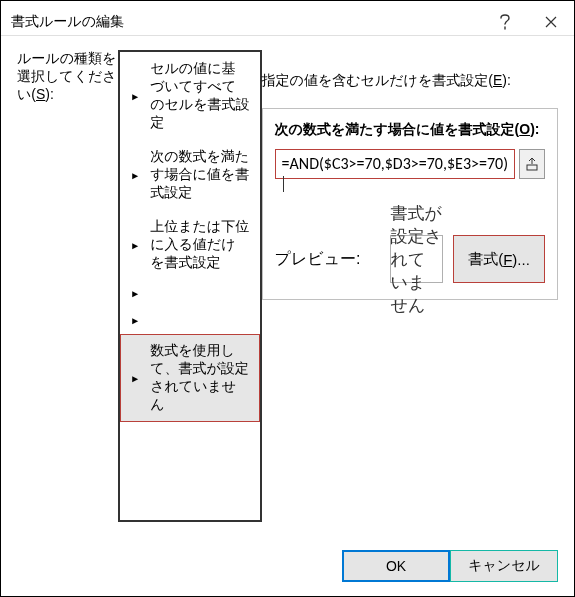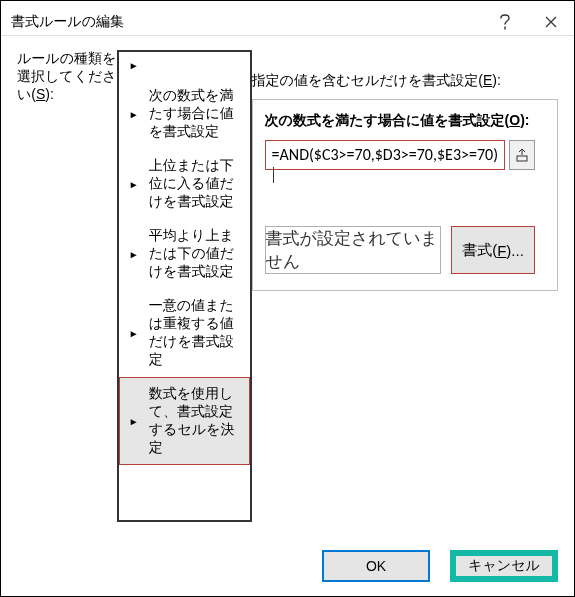--- a/index.html
+++ b/index.html
@@ -66,23 +66,23 @@
   }
   .rule-item.selected {
     background: #e6e6e6;
     outline: 1px solid #b9403a;
     outline-offset: -1px;
   }
   .edit-section {
     margin-top: 22px;
   }
   .edit-panel {
-    margin-top: 9px;
+    margin-top: 18px;
     border: 1px solid #c0c0c0;
-    padding: 12px 22px 16px 12px;
+    padding: 12px 12px 16px 12px;
   }
   .formula-label {
     font-size: 14px;
     font-weight: bold;
     margin-bottom: 10px;
   }
   .formula-row {
     display: flex;
     align-items: stretch;
     gap: 4px;
@@ -120,39 +120,39 @@
     flex: 1;
     border: 1px solid #b0b0b0;
     display: flex;
     align-items: center;
     justify-content: center;
     font-size: 17px;
     color: #333;
     height: 48px;
   }
   .format-btn {
-    width: 84px;
+    width: 92px;
     height: 48px;
     border: 1px solid #b9403a;
     background: #e5e5e5;
     font-size: 15px;
     display: flex;
     align-items: center;
     justify-content: center;
   }
   .footer {
     display: flex;
     justify-content: flex-end;
-    gap: 20px;
+    gap: 0;
     padding: 12px 16px 14px 16px;
   }
   .dlg-btn {
     width: 108px;
     height: 32px;
-    border: 6px solid #14b8a6;
+    border: 1px solid #14b8a6;
     background: #e5e5e5;
     font-size: 14px;
     display: flex;
     align-items: center;
     justify-content: center;
   }
   .dlg-btn.default {
     border: 1px solid #0078d4;
     box-shadow: inset 0 0 0 1px #0078d4;
   }
@@ -185,40 +185,39 @@
 
   <div class="body">
 
     <div class="section-label">
       <span>ルールの種類を選択してください(</span><u>S</u><span>):</span>
     </div>
 
     <div class="rule-list">
       <div class="rule-item">
         <span class="arrow">►</span>
+        <span>セルの値に基づいてすべてのセルを書式設定</span>
       </div>
       <div class="rule-item">
         <span class="arrow">►</span>
         <span>次の数式を満たす場合に値を書式設定</span>
       </div>
       <div class="rule-item">
         <span class="arrow">►</span>
         <span>上位または下位に入る値だけを書式設定</span>
       </div>
       <div class="rule-item">
         <span class="arrow">►</span>
-        <span>平均より上または下の値だけを書式設定</span>
-      </div>
-      <div class="rule-item">
-        <span class="arrow">►</span>
-        <span>一意の値または重複する値だけを書式設定</span>
+      </div>
+      <div class="rule-item">
+        <span class="arrow">►</span>
       </div>
       <div class="rule-item selected">
         <span class="arrow">►</span>
-        <span>数式を使用して、書式設定するセルを決定</span>
+        <span>数式を使用して、書式が設定されていません</span>
       </div>
     </div>
 
     <div class="edit-section">
       <div class="section-label">
         <span>指定の値を含むセルだけを書式設定(</span><u>E</u><span>):</span>
       </div>
 
       <div class="edit-panel">
         <div class="formula-label">
@@ -230,20 +229,21 @@
           </div>
           <div class="ref-btn">
             <svg width="14" height="14" viewBox="0 0 14 14">
               <rect x="2" y="8" width="10" height="5" fill="none" stroke="#333" stroke-width="1"></rect>
               <path d="M7 1 L7 7 M4 4 L7 1 L10 4" fill="none" stroke="#333" stroke-width="1"></path>
             </svg>
           </div>
         </div>
 
         <div class="preview-row">
+          <div class="preview-label">プレビュー:</div>
           <div class="preview-box">
             <span>書式が設定されていません</span>
           </div>
           <div class="format-btn">
             <span>書式(</span>
               <u>F</u>
               <span>)...</span>
           </div>
         </div>
       </div>

